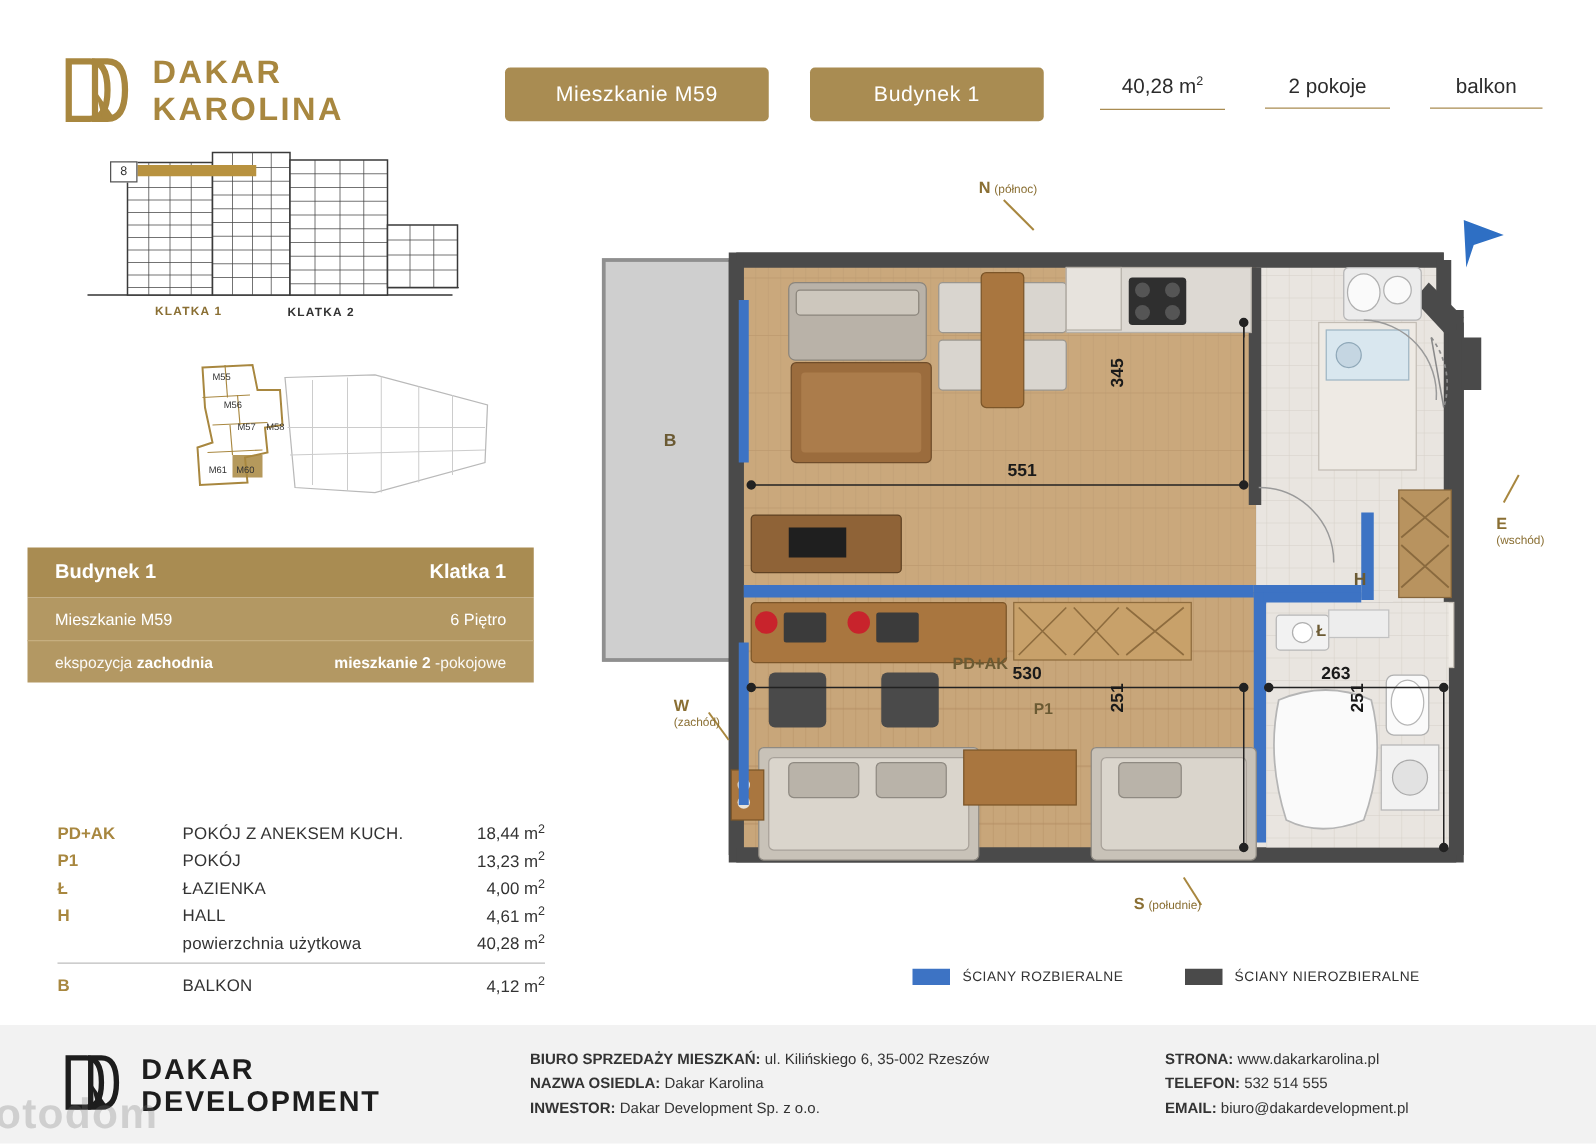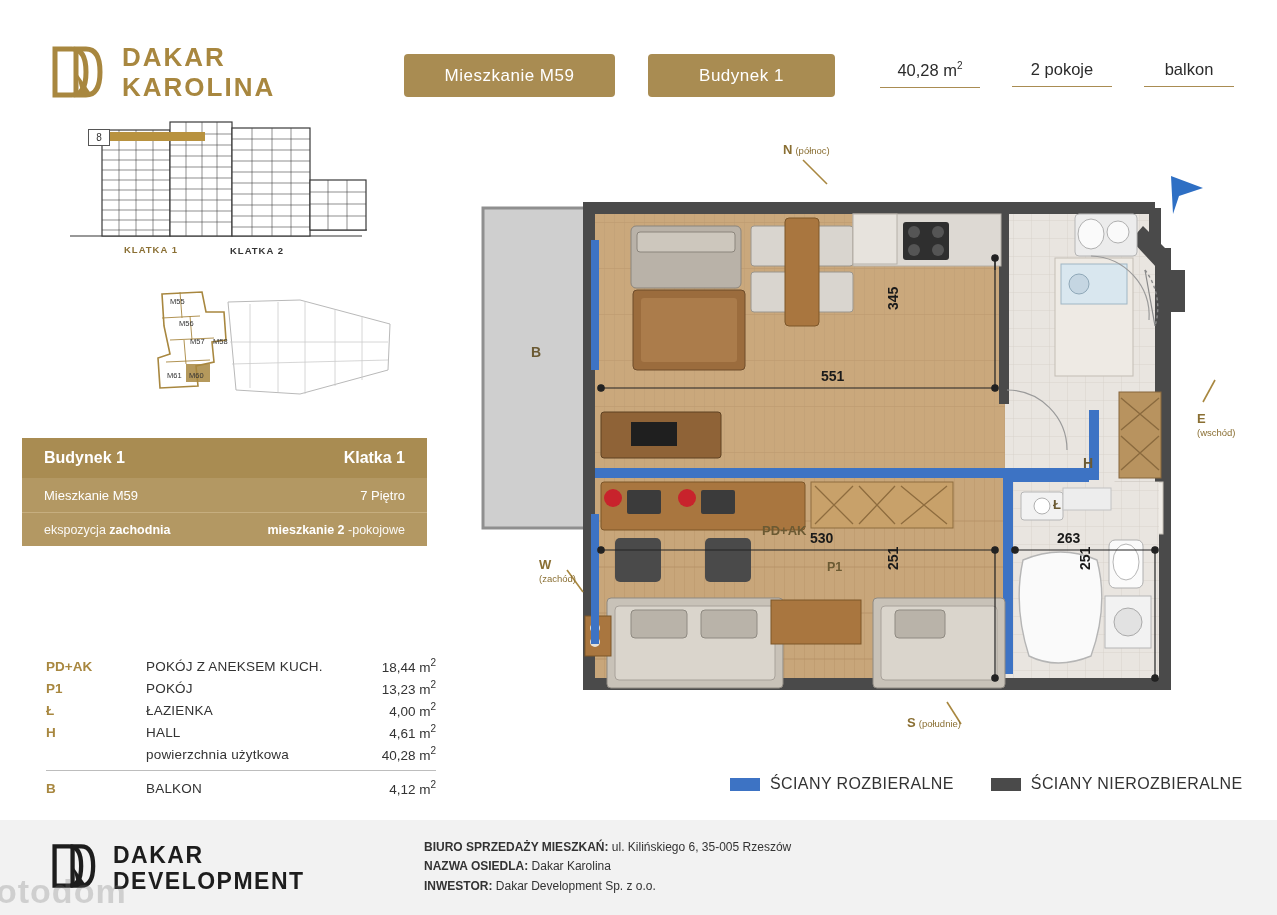--- a/index.html
+++ b/index.html
@@ -70,21 +70,21 @@
   
   .areas { position:absolute; left:46px; top:655px; width:390px; font-size:13.5px; }
   .area-row { display:flex; align-items:center; height:22px; }
   .area-code { width:100px; color:#a8873f; font-weight:bold; }
   .area-name { flex:1; color:#333; letter-spacing:0.2px; }
   .area-val { width:90px; text-align:right; color:#333; }
   .area-row.total .area-name { color:#333; }
   .area-sep { border-top:1px solid #bdbdbd; margin:5px 0 6px 0; }
 
   
-  .wall-legend { position:absolute; left:730px; top:775px; display:flex; align-items:center; font-size:16px; letter-spacing:0.4px; color:#333;}
+  .wall-legend { position:absolute; left:730px; top:775px; display:flex; align-items:center; gap:12px; font-size:11px; letter-spacing:0.4px; color:#333;}
   .wall-legend .sw { width:30px; height:13px; display:inline-block; }
   .sw-blue { background:#3d73c4; }
   .sw-dark { background:#4a4a4a; }
   .wall-legend .grp { display:flex; align-items:center; gap:10px; }
   .wall-legend .grp + .grp { margin-left:37px; }
 
   
   .footer { position:absolute; left:0; top:820px; width:1277px; height:95px; background:#f2f2f2; }
   .footer-logo { position:absolute; left:52px; top:843px; display:flex; align-items:center; gap:13px; }
   .footer-logo .fl-text { line-height:1.0; }
@@ -246,21 +246,21 @@
     </svg>
   </div>
 
   <div class="info">
     <div class="info-row r1">
       <span class="left">Budynek 1</span>
       <span class="right">Klatka 1</span>
     </div>
     <div class="info-row r2">
       <span>Mieszkanie M59</span>
-      <span>7 Piętro</span>
+      <span>6 Piętro</span>
     </div>
     <div class="info-row r3">
       <span>
         <span class="muted">ekspozycja</span>
         <span class="bold">zachodnia</span>
       </span>
       <span>
         <span class="bold">mieszkanie 2</span>
         <span class="muted">-pokojowe</span>
       </span>
@@ -499,21 +499,21 @@
       <b>S</b> <span class="small">(południe)</span>
     </div>
     <div class="compass-lab" style="left:742px; top:282px; width:14px; line-height:1.1;">
       <b>E</b><br><span class="small">(wschód)</span>
     </div>
     <div class="compass-lab" style="left:84px; top:428px; width:14px; line-height:1.1;">
       <b>W</b><br><span class="small">(zachód)</span>
     </div>
 
     
-    <div class="dim-lab" style="left:366px; top:238px;">551</div>
+    <div class="dim-lab" style="left:351px; top:238px;">551</div>
     <div class="dim-lab vert" style="left:430px; top:180px;">345</div>
     <div class="dim-lab" style="left:355px; top:400px;">530</div>
     <div class="dim-lab vert" style="left:430px; top:440px;">251</div>
     <div class="dim-lab" style="left:602px; top:400px;">263</div>
     <div class="dim-lab vert" style="left:622px; top:440px;">251</div>
 
     
     <div class="room-lab big" style="left:76px; top:214px; font-size:14px;">B</div>
     <div class="room-lab big" style="left:307px; top:393px;">PD+AK</div>
     <div class="room-lab big" style="left:628px; top:325px; font-size:14px;">H</div>
@@ -533,28 +533,42 @@
     </span>
     <span class="fl-text">
       <span class="fl1">DAKAR</span>
       <span class="fl2">DEVELOPMENT</span>
     </span>
   </div>
 
   <div class="f-col" id="f-col1">
     <div>
       <span class="f-key">BIURO SPRZEDAŻY MIESZKAŃ:</span>
-      <span>ul. Kilińskiego 6, 35-005 Rzeszów</span>
+      <span>ul. Kilińskiego 6, 35-002 Rzeszów</span>
     </div>
     <div>
       <span class="f-key">NAZWA OSIEDLA:</span>
       <span>Dakar Karolina</span>
     </div>
     <div>
       <span class="f-key">INWESTOR:</span>
       <span>Dakar Development Sp. z o.o.</span>
     </div>
   </div>
 
+  <div class="f-col" id="f-col2">
+    <div>
+      <span class="f-key">STRONA:</span>
+      <span>www.dakarkarolina.pl</span>
+    </div>
+    <div>
+      <span class="f-key">TELEFON:</span>
+      <span>532 514 555</span>
+    </div>
+    <div>
+      <span class="f-key">EMAIL:</span>
+      <span>biuro@dakardevelopment.pl</span>
+    </div>
+  </div>
 
   <div class="watermark">otodom</div>
 
 </div>
 
 </body></html>

